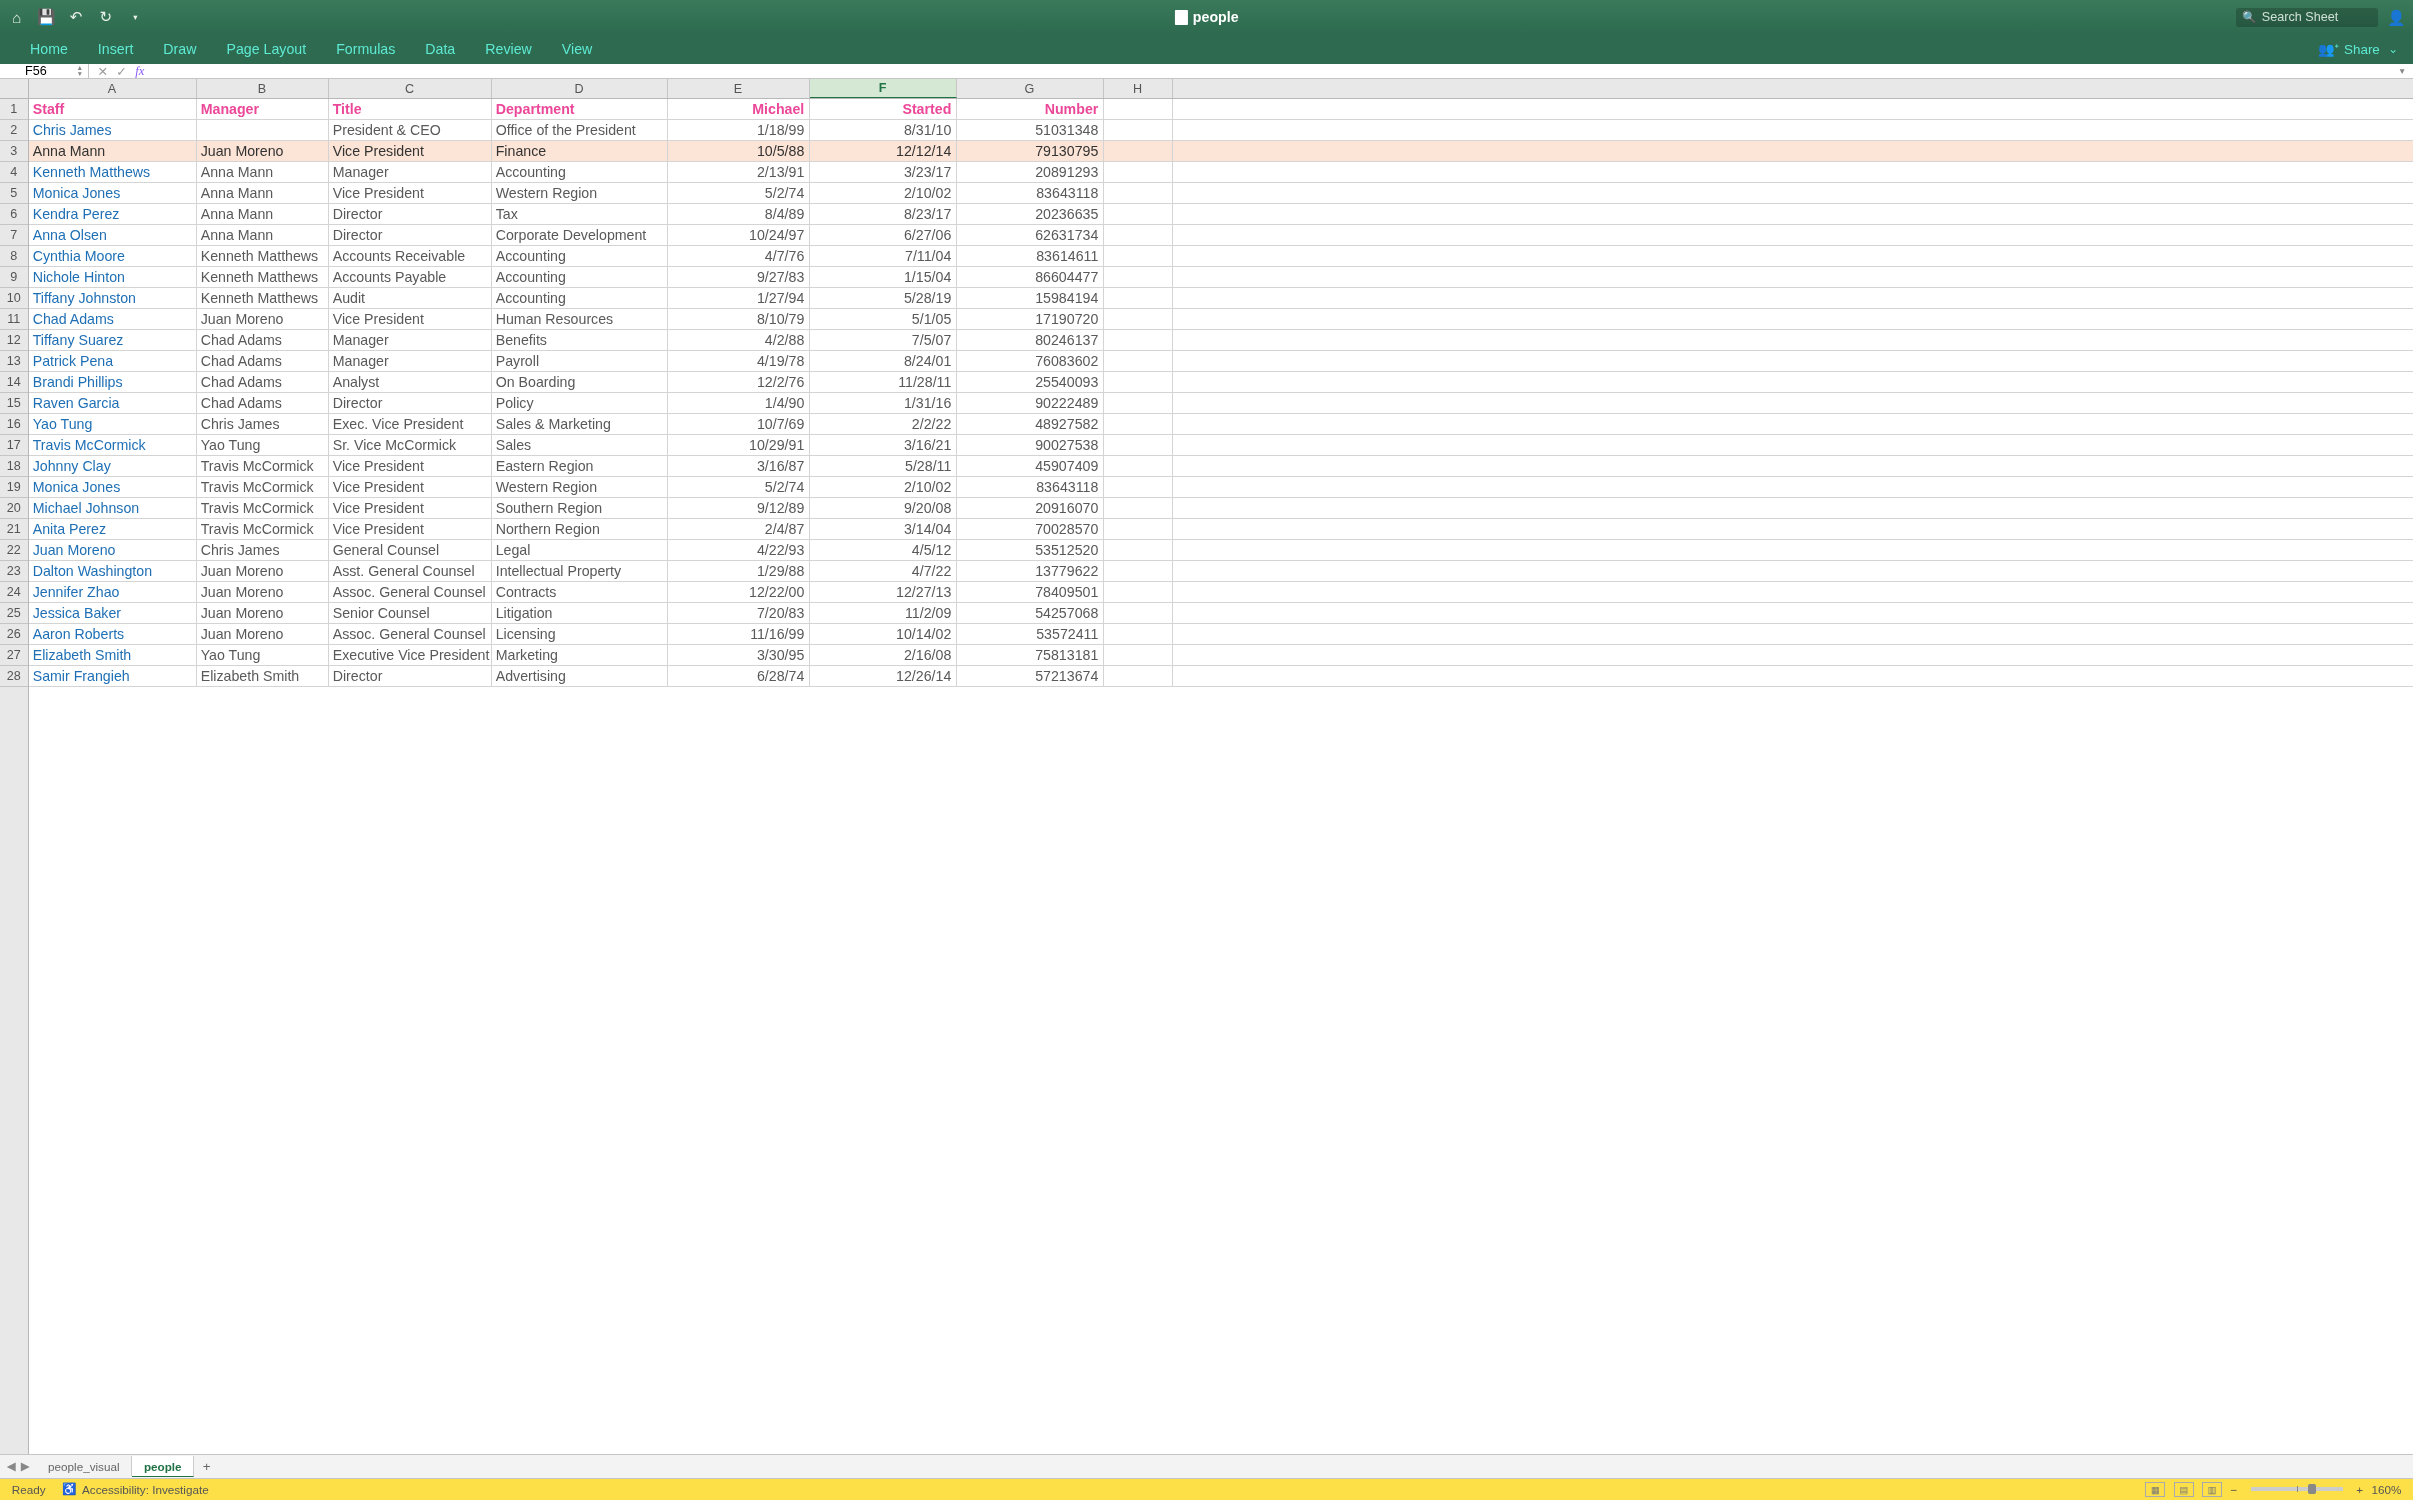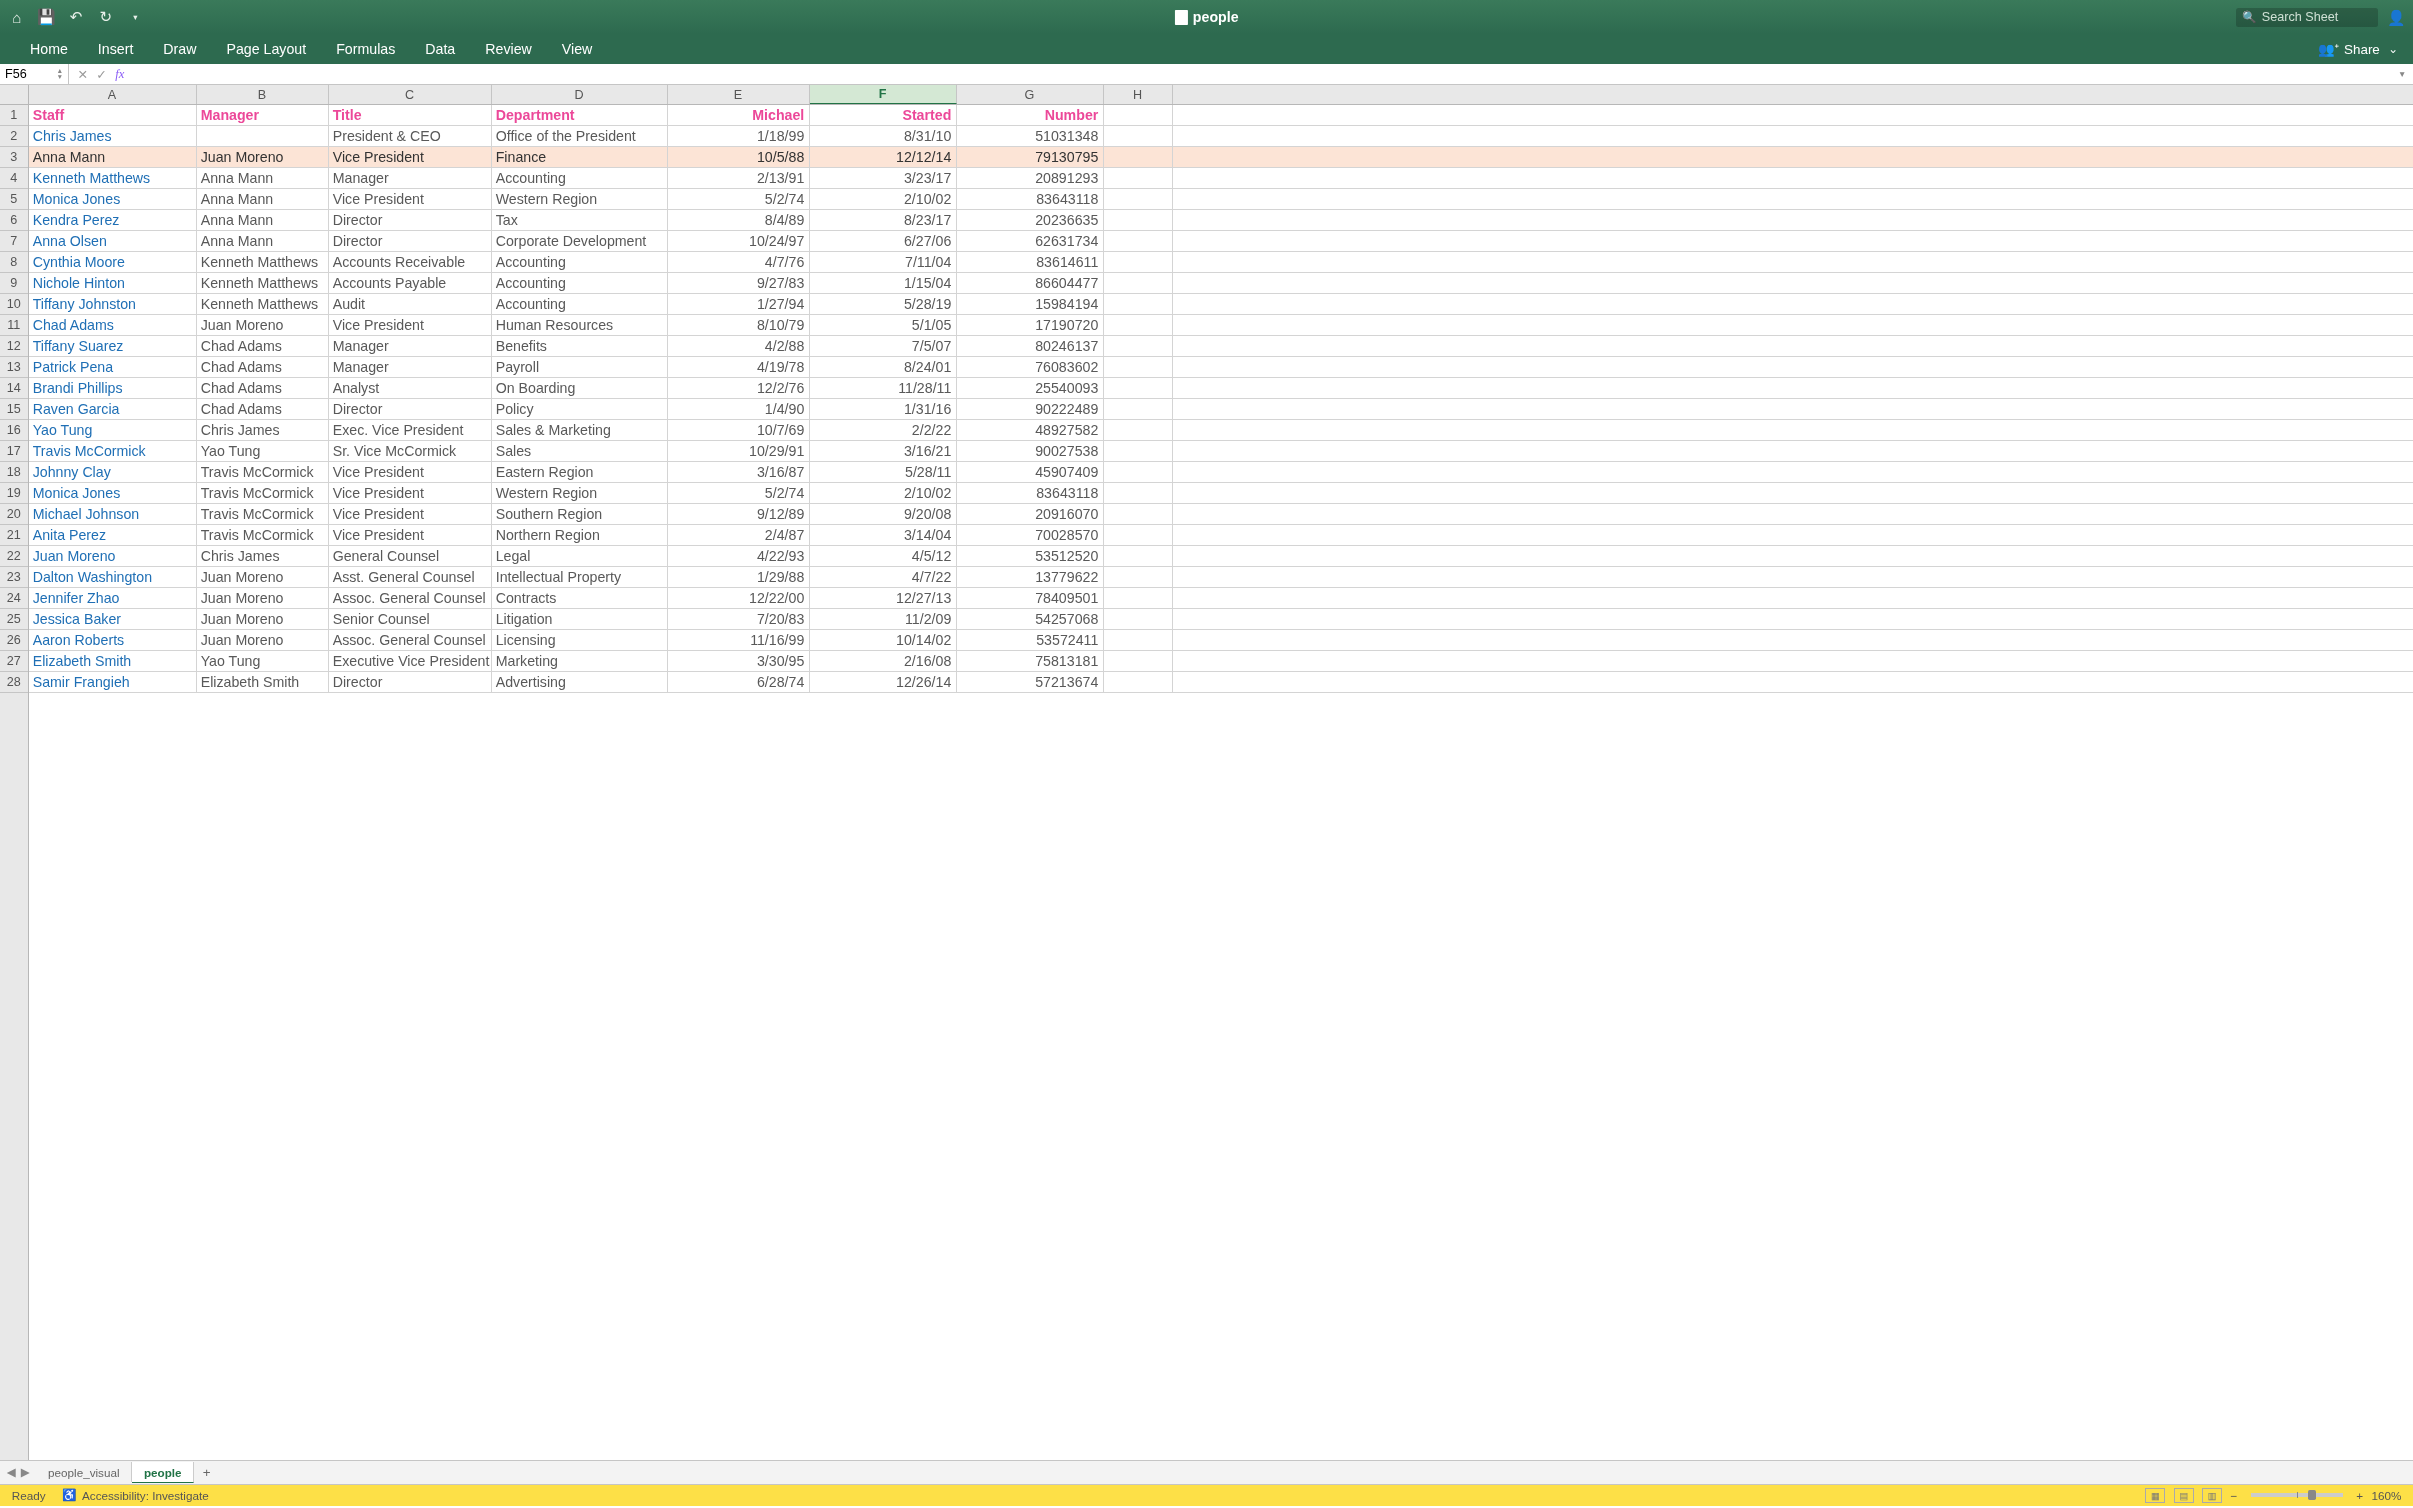--- a/index.html
+++ b/index.html
@@ -10,28 +10,28 @@
 .title-bar .qat { display: flex; gap: 12.6px; align-items: center; }
 .title-bar .qat-icon { width: 17px; height: 17px; display: flex; align-items: center; justify-content: center; font-size: 15px; color: #e8f0ea; }
 .title-bar .doc-title { position: absolute; left: 50%; transform: translateX(-50%); display: flex; align-items: center; gap: 5px; font-size: 14.2px; font-weight: 600; }
 .title-bar .doc-icon { width: 13.4px; height: 15px; background: #fff; border-radius: 0.8px; position: relative; }
 .title-bar .right { margin-left: auto; display: flex; align-items: center; gap: 10px; }
 .search-sheet { background: rgba(0,0,0,0.2); border-radius: 2.5px; padding: 2.5px 6.7px; display: flex; align-items: center; gap: 5px; color: #cfe0d4; font-size: 12.6px; width: 142px; }
 .search-sheet .icon { font-size: 11.7px; }
 .comment-icon { width: 17px; height: 17px; color: #e8f0ea; font-size: 15px; }
 
 
-.ribbon { background: #2d6a4f; height: 30px; display: flex; align-items: center; padding: 0 15px; color: #ffffff; position: relative; }
+.ribbon { background: #2d6a4f; height: 30px; display: flex; align-items: center; padding: 0 15px; color: #5eead4; position: relative; }
 .ribbon .tab { padding: 6.7px 15px; font-size: 14.2px; cursor: pointer; }
 .ribbon .share { margin-left: auto; display: flex; align-items: center; gap: 5px; font-size: 13.4px; }
 .ribbon .share .icon { font-size: 13.4px; }
 .ribbon .chev { font-size: 11.7px; margin-left: 8.4px; }
 
 
-.fbar { height: 21px; display: flex; align-items: center; border-bottom: 0.8px solid #c5c5c5; background: #fff; font-size: 12.6px; }
+.fbar { height: 15px; display: flex; align-items: center; border-bottom: 0.8px solid #c5c5c5; background: #fff; font-size: 12.6px; padding-left: 20px; }
 .name-box { width: 69px; padding: 0 5px; border-right: 0.8px solid #c5c5c5; display: flex; align-items: center; justify-content: space-between; height: 100%; }
 .name-box .stepper { display: flex; flex-direction: column; font-size: 6.7px; color: #888; line-height: 5.9px; }
 .fbar .btns { display: flex; align-items: center; gap: 8.4px; padding: 0 8.4px; color: #999; }
 .fbar .fx { font-style: italic; font-family: serif; color: #8b5cf6; }
 .fbar .formula-input { flex: 1; padding: 0 5px; height: 100%; }
 .fbar .expand { padding: 0 6.7px; color: #888; font-size: 8.4px; }
 
 
 .grid-wrap { height: calc(100% - 34px - 30px - 23.5px - 23.5px - 22px); overflow: hidden; position: relative; background: #fff; }
 .corner { position: absolute; top: 0; left: 0; width: 28.5px; height: 20px; background: #e8e8e8; border-right: 0.8px solid #b7b7b7; border-bottom: 0.8px solid #b7b7b7; }

